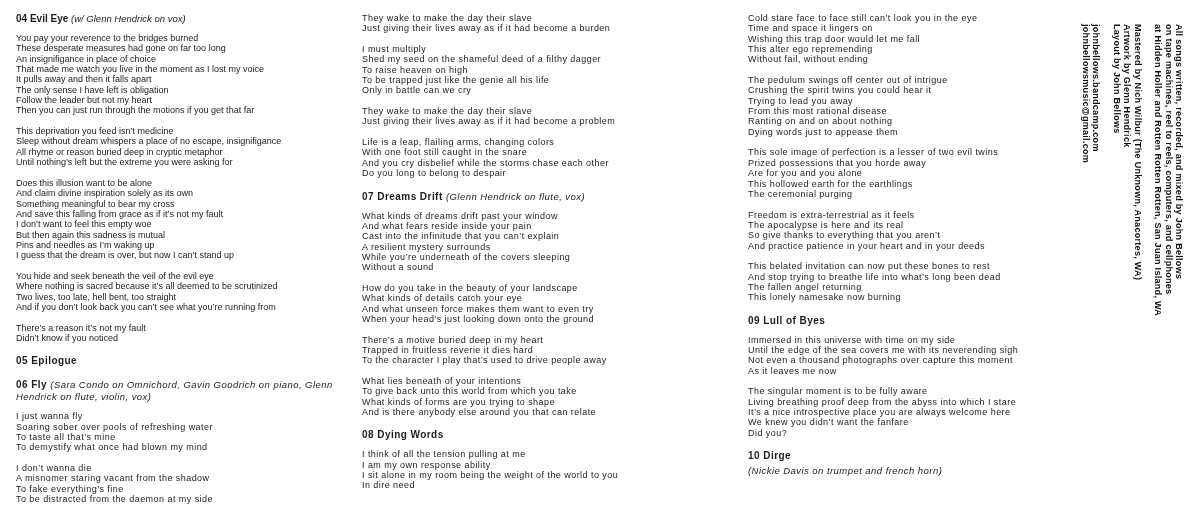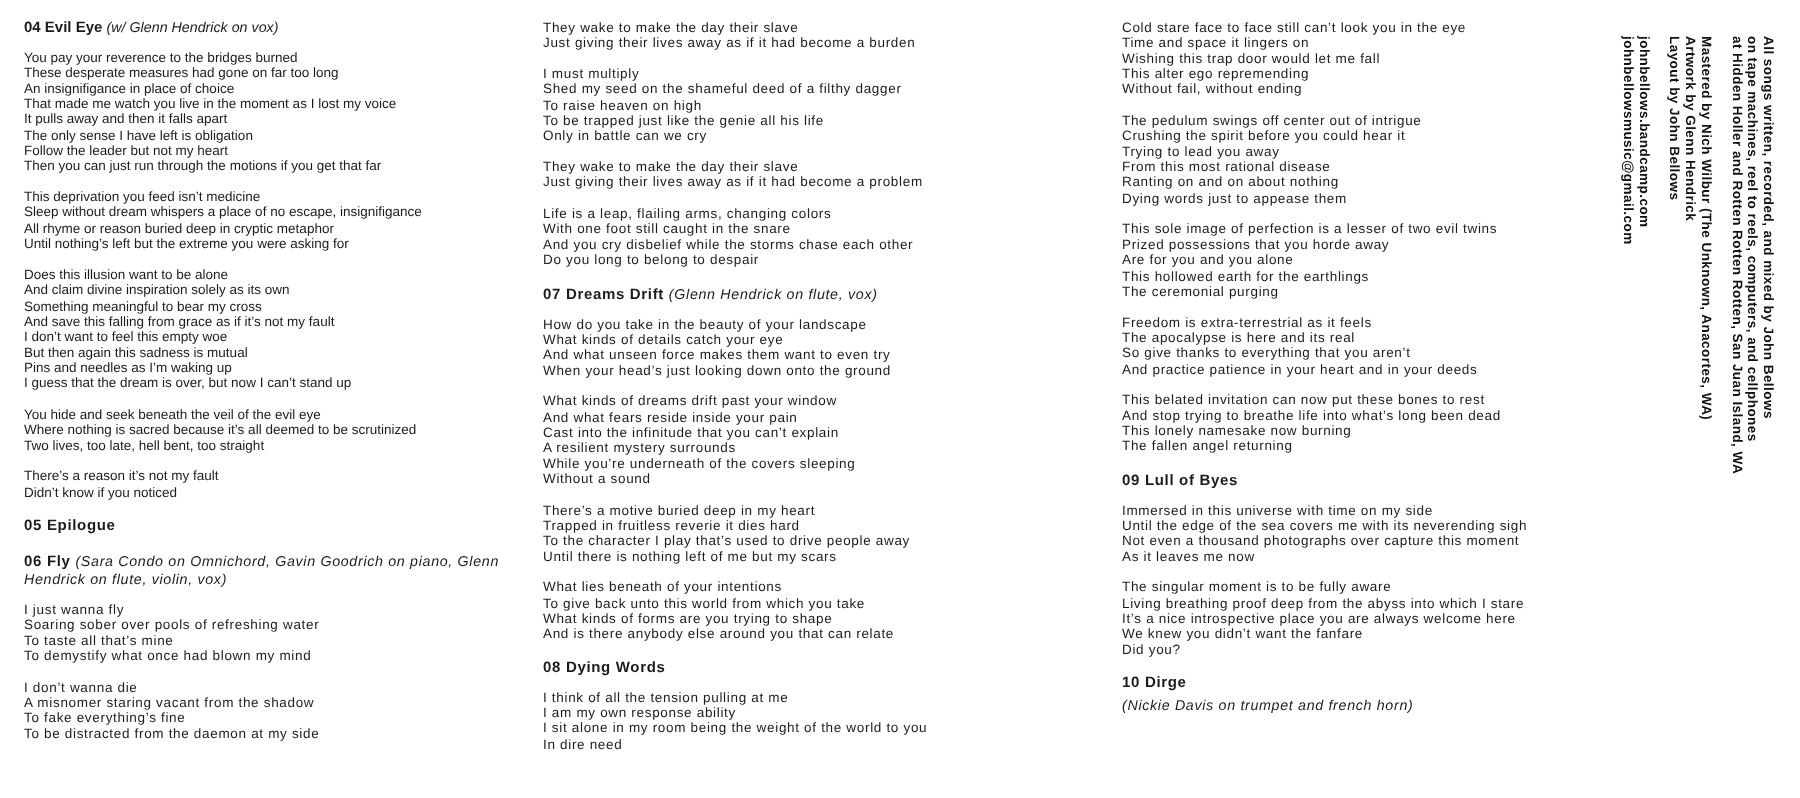--- a/index.html
+++ b/index.html
@@ -92,20 +92,21 @@
           <div class="line">And save this falling from grace as if it’s not my fault</div>
           <div class="line">I don’t want to feel this empty woe</div>
           <div class="line">But then again this sadness is mutual</div>
           <div class="line">Pins and needles as I’m waking up</div>
           <div class="line">I guess that the dream is over, but now I can’t stand up</div>
         </div>
         <div class="stanza">
           <div class="line">You hide and seek beneath the veil of the evil eye</div>
           <div class="line">Where nothing is sacred because it’s all deemed to be scrutinized</div>
           <div class="line">Two lives, too late, hell bent, too straight</div>
+          <div class="line">And if you don’t look back you can’t see what you’re running from</div>
         </div>
         <div class="stanza">
           <div class="line">There’s a reason it’s not my fault</div>
           <div class="line">Didn’t know if you noticed</div>
         </div>
       </div>
       <div class="song-block tracked">
         <div class="heading"><span class="h-title">05 Epilogue</span></div>
       </div>
       <div class="song-block tracked">
@@ -143,39 +144,38 @@
         </div>
         <div class="stanza">
           <div class="line">Life is a leap, flailing arms, changing colors</div>
           <div class="line">With one foot still caught in the snare</div>
           <div class="line">And you cry disbelief while the storms chase each other</div>
           <div class="line">Do you long to belong to despair</div>
         </div>
       </div>
       <div class="song-block tracked">
         <div class="heading"><span class="h-title">07 Dreams Drift</span> <span class="credit">(Glenn Hendrick on flute, vox)</span></div>
-        <div class="stanza">
-          <div class="line">How do you take in the beauty of your landscape</div>
-          <div class="line">What kinds of details catch your eye</div>
-          <div class="line">And what unseen force makes them want to even try</div>
-          <div class="line">When your head’s just looking down onto the ground</div>
-        </div>
         <div class="stanza">
           <div class="line">What kinds of dreams drift past your window</div>
           <div class="line">And what fears reside inside your pain</div>
           <div class="line">Cast into the infinitude that you can’t explain</div>
           <div class="line">A resilient mystery surrounds</div>
           <div class="line">While you’re underneath of the covers sleeping</div>
           <div class="line">Without a sound</div>
         </div>
         <div class="stanza">
+          <div class="line">How do you take in the beauty of your landscape</div>
+          <div class="line">What kinds of details catch your eye</div>
+          <div class="line">And what unseen force makes them want to even try</div>
+          <div class="line">When your head’s just looking down onto the ground</div>
+        </div>
+        <div class="stanza">
           <div class="line">There’s a motive buried deep in my heart</div>
           <div class="line">Trapped in fruitless reverie it dies hard</div>
           <div class="line">To the character I play that’s used to drive people away</div>
-          <div class="line">Until there is nothing left of me but my scars</div>
         </div>
         <div class="stanza">
           <div class="line">What lies beneath of your intentions</div>
           <div class="line">To give back unto this world from which you take</div>
           <div class="line">What kinds of forms are you trying to shape</div>
           <div class="line">And is there anybody else around you that can relate</div>
         </div>
       </div>
       <div class="song-block tracked">
         <div class="heading"><span class="h-title">08 Dying Words</span></div>
@@ -191,21 +191,21 @@
       <div class="song-block tracked">
         <div class="stanza">
           <div class="line">Cold stare face to face still can’t look you in the eye</div>
           <div class="line">Time and space it lingers on</div>
           <div class="line">Wishing this trap door would let me fall</div>
           <div class="line">This alter ego repremending</div>
           <div class="line">Without fail, without ending</div>
         </div>
         <div class="stanza">
           <div class="line">The pedulum swings off center out of intrigue</div>
-          <div class="line">Crushing the spirit before you could hear it</div>
+          <div class="line">Crushing the spirit twins you could hear it</div>
           <div class="line">Trying to lead you away</div>
           <div class="line">From this most rational disease</div>
           <div class="line">Ranting on and on about nothing</div>
           <div class="line">Dying words just to appease them</div>
         </div>
         <div class="stanza">
           <div class="line">This sole image of perfection is a lesser of two evil twins</div>
           <div class="line">Prized possessions that you horde away</div>
           <div class="line">Are for you and you alone</div>
           <div class="line">This hollowed earth for the earthlings</div>
@@ -213,22 +213,22 @@
         </div>
         <div class="stanza">
           <div class="line">Freedom is extra-terrestrial as it feels</div>
           <div class="line">The apocalypse is here and its real</div>
           <div class="line">So give thanks to everything that you aren’t</div>
           <div class="line">And practice patience in your heart and in your deeds</div>
         </div>
         <div class="stanza">
           <div class="line">This belated invitation can now put these bones to rest</div>
           <div class="line">And stop trying to breathe life into what’s long been dead</div>
+          <div class="line">The fallen angel returning</div>
           <div class="line">This lonely namesake now burning</div>
-          <div class="line">The fallen angel returning</div>
         </div>
       </div>
       <div class="song-block tracked">
         <div class="heading"><span class="h-title">09 Lull of Byes</span></div>
         <div class="stanza">
           <div class="line">Immersed in this universe with time on my side</div>
           <div class="line">Until the edge of the sea covers me with its neverending sigh</div>
           <div class="line">Not even a thousand photographs over capture this moment</div>
           <div class="line">As it leaves me now</div>
         </div>

